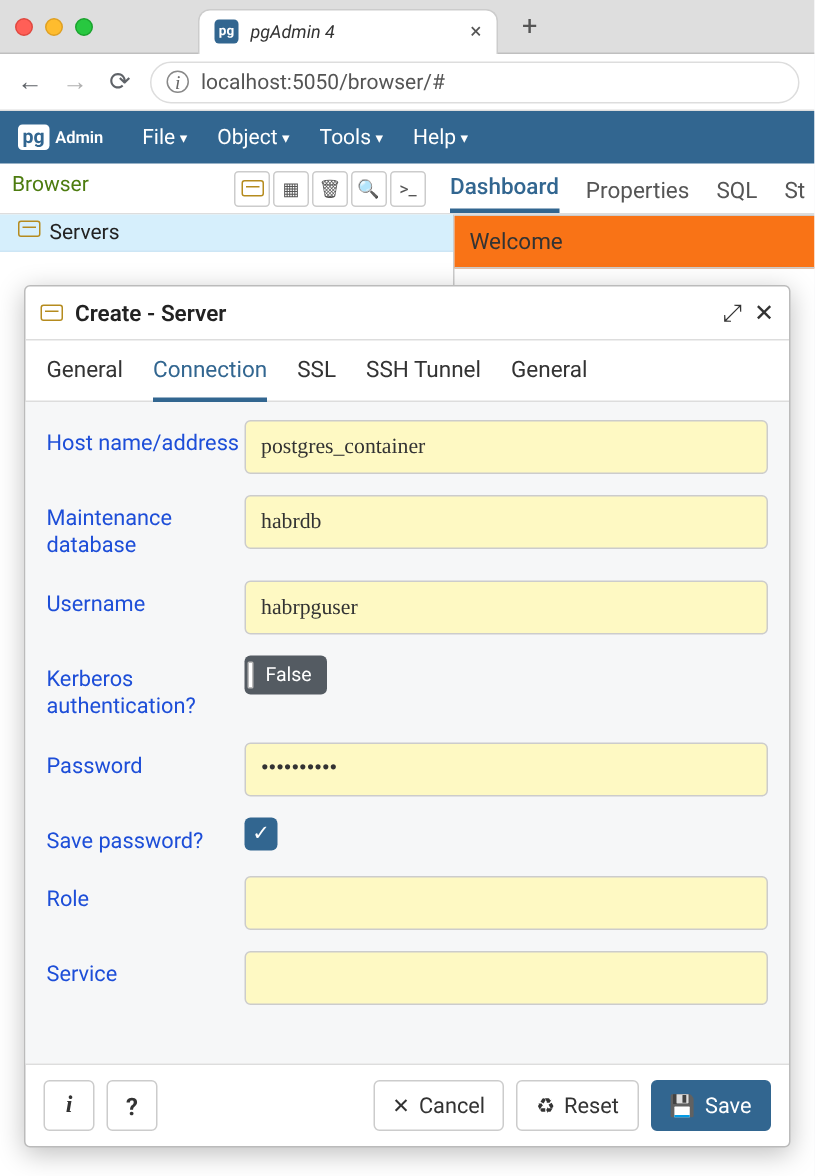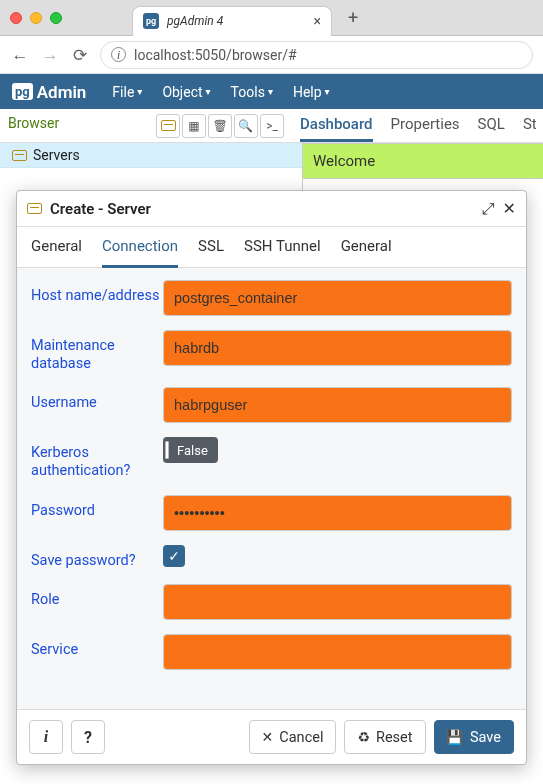--- a/index.html
+++ b/index.html
@@ -21,57 +21,57 @@
   .addr-bar{height:38px;display:flex;align-items:center;padding:0 10px;gap:10px;background:#fff;border-bottom:1px solid #ddd;}
   .nav-ico{width:20px;text-align:center;color:#5f6368;font-size:17px;}
   .nav-ico.dis{color:#b0b0b0;}
   .url-box{flex:1;border:1px solid #ddd;border-radius:15px;height:28px;display:flex;align-items:center;padding:0 10px;gap:8px;font-size:14px;color:#555;}
   .url-info{font-size:13px;border:1px solid #888;border-radius:50%;width:15px;height:15px;display:flex;align-items:center;justify-content:center;font-style:italic;font-family:serif;color:#666;}
 
   
   .pg-top{background:#326690;height:35px;display:flex;align-items:center;padding:0 12px;color:#fff;}
   .pg-logo{display:flex;align-items:center;gap:4px;}
   .pg-logo-icon{background:#fff;color:#326690;font-weight:bold;border-radius:3px;padding:1px 3px;font-size:13px;}
-  .pg-logo-text{font-weight:600;font-size:17px;}
+  .pg-logo-text{font-weight:600;font-size:11px;}
   .pg-menus{display:flex;gap:4px;margin-left:18px;}
   .pg-menu{padding:4px 8px;font-size:14px;display:flex;align-items:center;gap:3px;cursor:pointer;}
   .chev{font-size:10px;}
 
   
   .mid-row{display:flex;height:34px;border-bottom:1px solid #ddd;}
   .browser-label{padding:6px 8px;font-size:14px;color:#4d7c0f;width:150px;}
   .mini-tools{display:flex;align-items:center;gap:2px;padding:0 6px;}
   .mini-btn{border:1px solid #ccc;border-radius:3px;width:24px;height:24px;display:flex;align-items:center;justify-content:center;font-size:12px;color:#555;background:#fff;}
-  .main-tabs{display:flex;margin-left:10px;gap:18px;height:100%;font-size:15px;}
+  .main-tabs{display:flex;align-items:flex-end;margin-left:10px;gap:18px;height:100%;font-size:15px;}
   .main-tab{padding:6px 0;color:#326690;}
   .main-tab.active{border-bottom:3px solid #326690;font-weight:500;}
   .main-tab.dim{color:#555;}
 
   .panels{display:flex;height:50px;}
   .tree-panel{width:303px;border-right:1px solid #ccc;}
-  .tree-item{display:flex;align-items:center;gap:6px;padding:4px 12px;background:#d6effc;border-bottom:1px solid #cde6f5;font-size:14px;}
+  .tree-item{display:flex;gap:6px;padding:4px 12px;background:#d6effc;border-bottom:1px solid #cde6f5;font-size:14px;}
   .srv-ico{display:inline-block;width:15px;height:11px;border:1.5px solid #b58b1e;border-radius:2px;position:relative;}
   .srv-ico::before{content:"";position:absolute;left:2px;right:2px;top:3px;height:1px;background:#b58b1e;}
   .right-panel{flex:1;border-top:1px solid #ccc; position:relative;}
-  .welcome-head{padding:8px 10px;border-bottom:1px solid #ccc;font-size:15px;color:#333;background:#bef264;}
+  .welcome-head{padding:8px 10px;border-bottom:1px solid #ccc;font-size:15px;color:#333;background:#f97316;}
 
   
   .dialog{position:absolute;left:16px;top:190px;width:511px;height:575px;background:#fff;border:1px solid #bbb;border-radius:4px;box-shadow:0 4px 18px rgba(0,0,0,0.25);display:flex;flex-direction:column;}
   .dlg-title{display:flex;align-items:center;gap:8px;padding:8px 10px;border-bottom:1px solid #ddd;}
   .dlg-title .t{font-weight:600;font-size:15px;flex:1;color:#222;}
   .dlg-ico{font-size:16px;color:#333;}
   .dlg-tabs{display:flex;gap:20px;padding:10px 14px 0 14px;border-bottom:1px solid #ddd;}
   .dlg-tab{padding:0 0 10px 0;font-size:15px;color:#333;cursor:pointer;}
   .dlg-tab.active{color:#326690;border-bottom:3px solid #326690;margin-bottom:-1px;}
 
   .dlg-body{flex:1;overflow:auto;padding:12px 14px;background:#f6f7f8;}
   .form-row{display:flex;align-items:flex-start;margin-bottom:14px;}
   .form-label{width:132px;font-size:14.5px;color:#1d4ed8;padding-top:7px;line-height:1.25;}
   .form-ctrl{flex:1;}
-  .form-ctrl input.text{width:100%;height:34px;border:1px solid #ccc;border-radius:4px;padding:17px 10px;font-size:14.5px;background:#f97316;color:#333;}
+  .form-ctrl input.text{width:100%;height:34px;border:1px solid #ccc;border-radius:4px;padding:17px 10px;font-size:14.5px;background:#fef9c3;color:#333;font-family:Liberation Serif, serif;}
   .toggle-pill{display:inline-flex;align-items:center;background:#545b62;border-radius:4px;height:26px;padding:0 2px;}
   .toggle-bar{width:4px;height:18px;background:#fff;border-radius:1px;margin-right:4px;border:1px solid #bbb;}
   .toggle-txt{color:#fff;font-size:13px;padding:0 8px 0 4px;}
   .chk{width:22px;height:22px;border-radius:4px;background:#326690;color:#fff;display:flex;align-items:center;justify-content:center;font-size:14px;}
 
   .dlg-footer{display:flex;align-items:center;padding:10px 12px;border-top:1px solid #ddd;gap:8px;}
   .sq-btn{width:34px;height:34px;border:1px solid #ccc;border-radius:4px;background:#fff;display:flex;align-items:center;justify-content:center;font-size:16px;color:#333;font-weight:bold;}
   .spacer{flex:1;}
   .btn{height:34px;border:1px solid #ccc;border-radius:4px;background:#fff;display:flex;align-items:center;gap:6px;padding:0 12px;font-size:14.5px;color:#333;cursor:pointer;}
   .btn.primary{background:#326690;border-color:#326690;color:#fff;}

